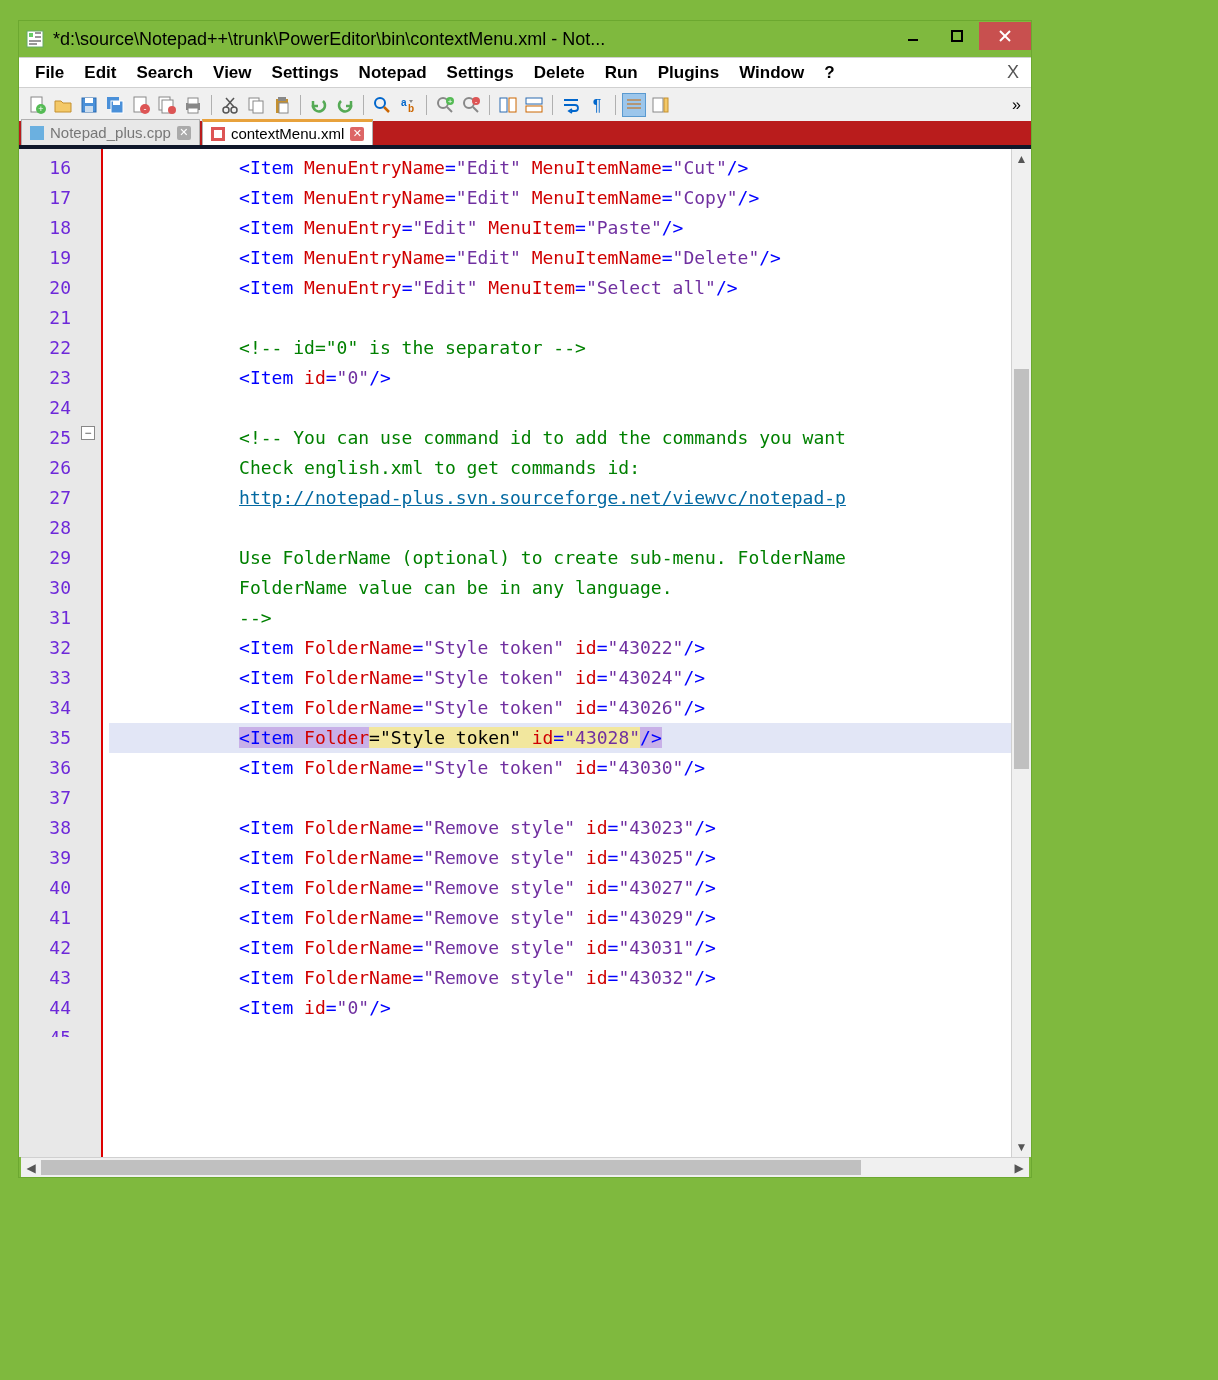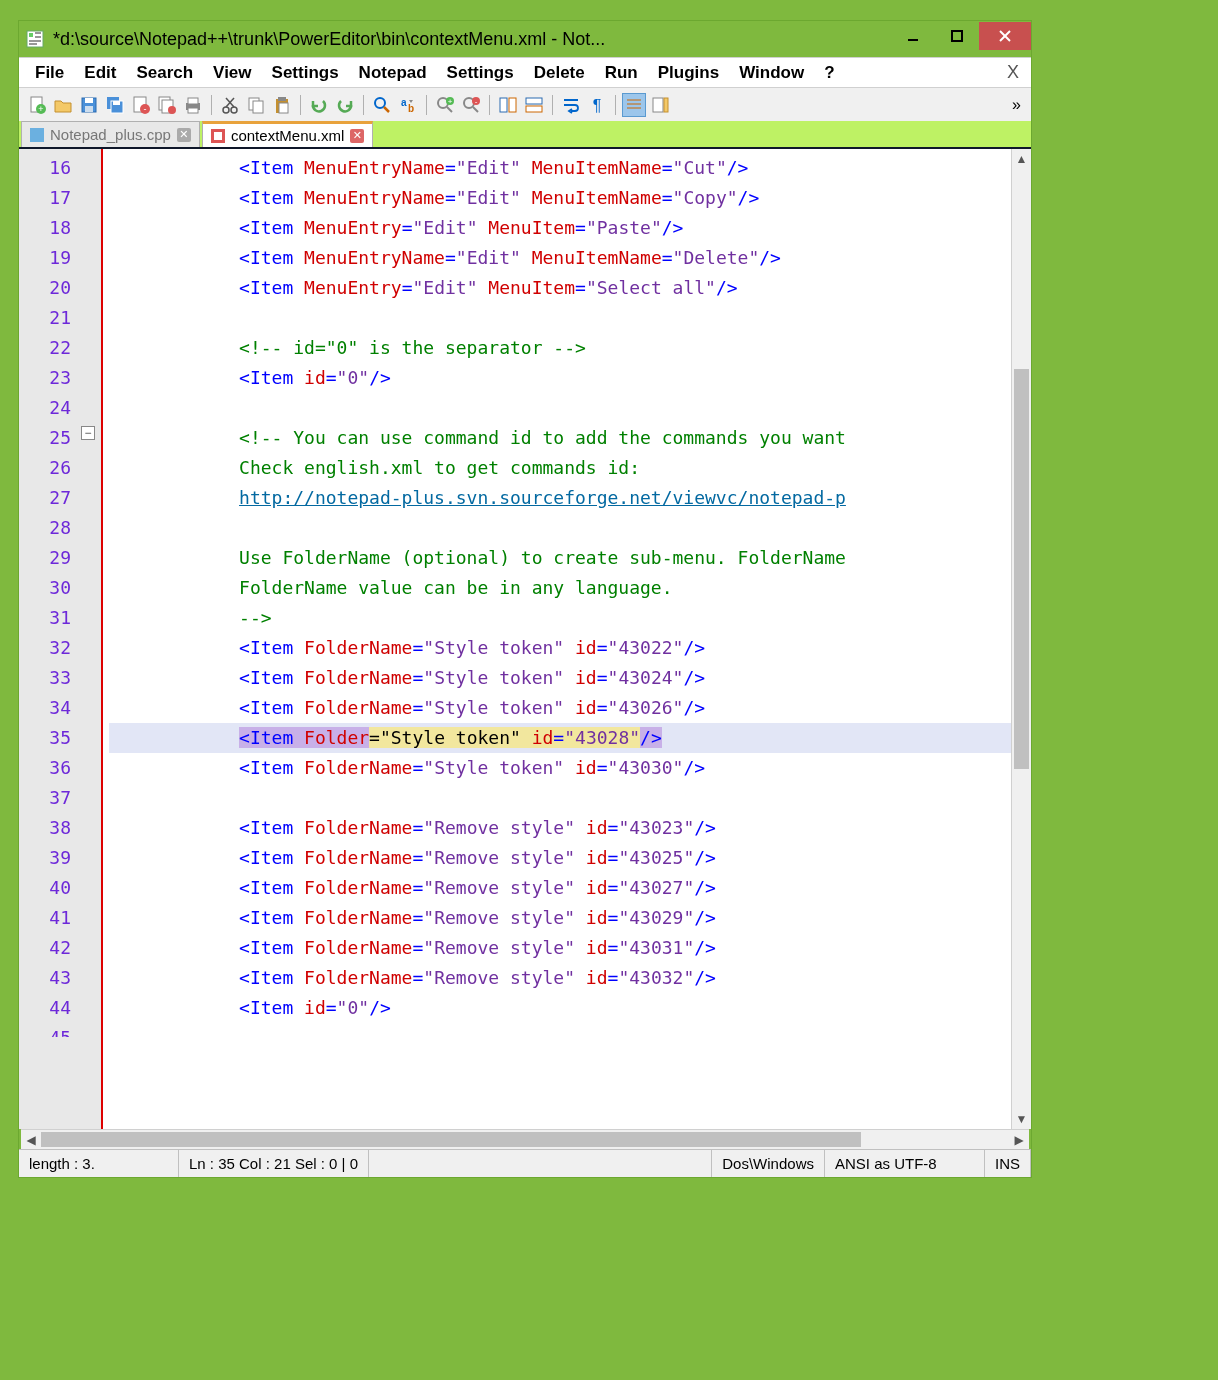--- a/index.html
+++ b/index.html
@@ -14,21 +14,21 @@
   .winbtn.close { background:#c8504f; color:#fff; width:52px;}
   .menubar { height: 30px; background: #fff; display: flex; align-items: center; padding: 0 6px; justify-content: space-between; border-top:1px solid #d0d0d0;}
   .menubar .menus { display:flex; gap: 0; }
   .menubar .menus span { padding: 4px 10px; font-size: 17px; color:#000;font-weight:bold; }
   .menubar .closex { font-size: 18px; color:#555; padding:0 6px;}
   .toolbar { height: 34px; background:#f0f0f0; display:flex; align-items:center; padding:0 6px; gap:2px; border-top:1px solid #d0d0d0;}
   .tb-btn { width:24px; height:24px; display:flex; align-items:center; justify-content:center; }
   .tb-sep { width:1px; height:20px; background:#b0b0b0; margin:0 4px;}
   .tb-spacer { flex:1; }
   .tb-more { color:#000; font-size:16px; padding:0 4px;}
-  .tabbar { height: 28px; background:#bef264; display:flex; align-items:flex-end; padding-left:2px; border-bottom:2px solid #0f172a;}
+  .tabbar { height: 28px; background:#b91c1c; display:flex; align-items:flex-end; padding-left:2px; border-bottom:4px solid #0f172a;}
   .tab { height:26px; display:flex; align-items:center; padding:0 8px; font-size:15px; border:1px solid #b0b0b0; border-bottom:none; margin-right:2px; gap:6px;}
   .tab.inactive { background:#e8e8e8; color:#777;}
   .tab.active { background:#fff; border-top:3px solid #e8a23c; color:#000;}
   .tab .tabicon { width:14px; height:14px; display:inline-block;}
   .tab .tabclose { width:14px; height:14px; font-size:11px; background:#d66; color:#fff; border-radius:2px; display:flex; align-items:center; justify-content:center;}
   .tab.inactive .tabclose { background:#aaa;}
   .editor { flex:1; background:#fff; display:flex; position:relative; overflow:hidden;}
   .gutter { width:60px; background:#e8e8e8; text-align:right; padding-right:8px; color:#6d28d9; font-family:Consolas,monospace; font-size:18px; line-height:30px; padding-top:4px;}
   .foldcol { width:22px; background:#e8e8e8; position:relative;}
   .foldmark { position:absolute; left:2px; width:14px; height:14px; border:1px solid #888; background:#fff; font-size:12px; line-height:12px; text-align:center; color:#555;}
@@ -336,22 +336,14 @@
   </div>
 
   <div class="hscroll">
     <div class="arrow">◀</div>
     <div class="track">
         <div class="thumb"></div>
       </div>
     <div class="arrow">▶</div>
   </div>
 
-  <div class="statusbar">
-    <div class="cell first">length : 3.</div>
-    <div class="cell wide">Ln : 35    Col : 21    Sel : 0 | 0</div>
-    <div class="spacer"></div>
-    <div class="cell">Dos\Windows</div>
-    <div class="cell" style="width:160px">ANSI as UTF-8</div>
-    <div class="cell">INS</div>
-  </div>
 
 </div>
 
 </body></html>

